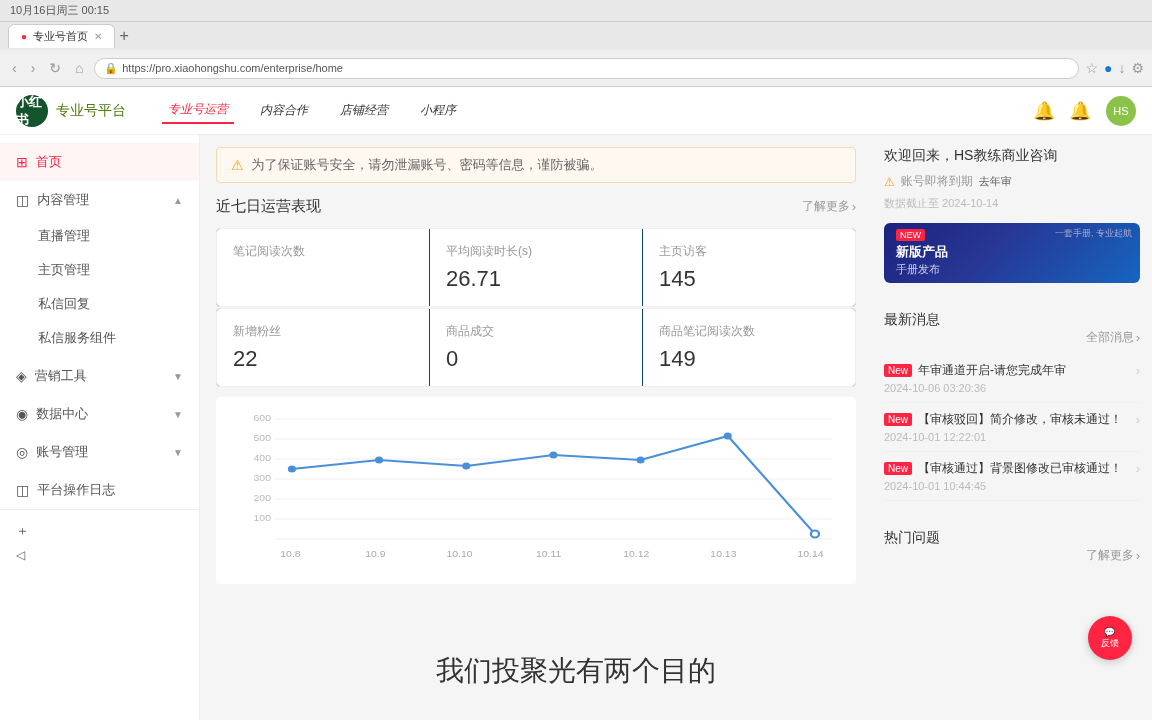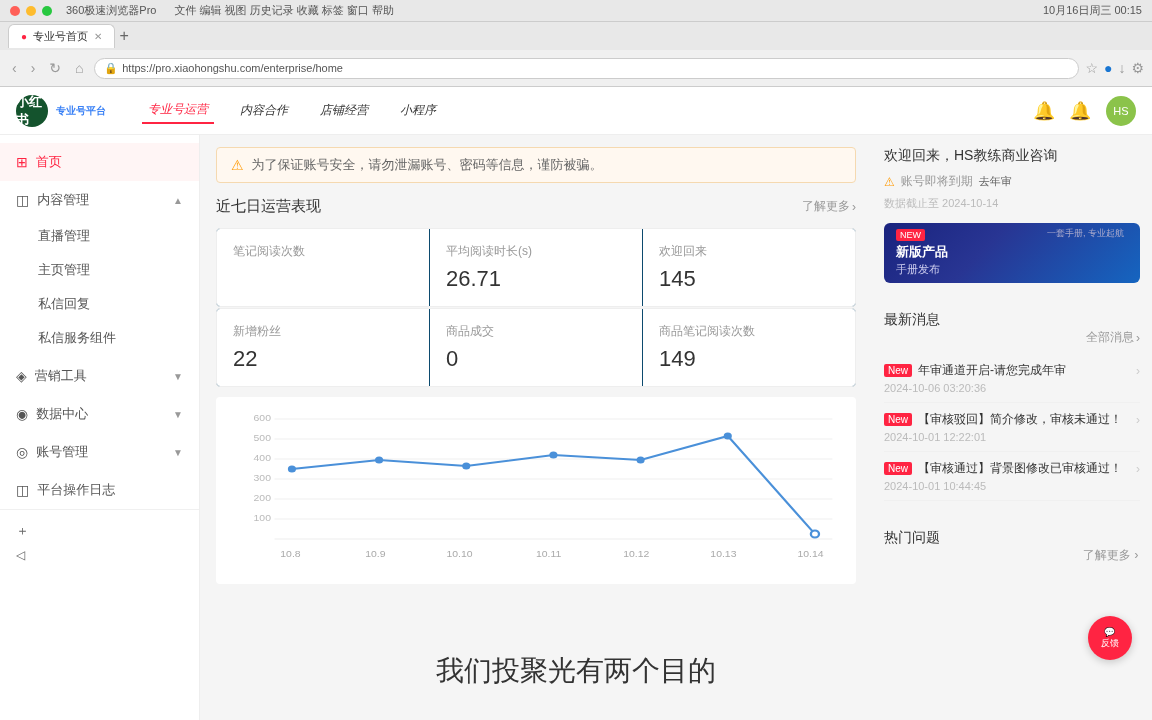--- a/index.html
+++ b/index.html
@@ -24,21 +24,21 @@
     .tab-close { color: #999; font-size: 10px; cursor: pointer; }
     .tab-new { margin-left: 4px; color: #666; font-size: 16px; cursor: pointer; background: none; border: none; }
 
     
     .app-container { display: flex; flex-direction: column; height: calc(720px - 22px - 36px - 28px); }
     
     
     .top-nav { background: white; height: 48px; display: flex; align-items: center; padding: 0 16px; border-bottom: 1px solid #eee; gap: 20px; }
     .logo-area { display: flex; align-items: center; gap: 8px; margin-right: 16px; }
     .logo-icon { width: 32px; height: 32px; background: #14532d; border-radius: 50%; display: flex; align-items: center; justify-content: center; color: white; font-size: 13px; font-weight: bold; }
-    .logo-text { font-size: 10px; font-weight: 700; color: #3b82f6; }
+    .logo-text { font-size: 14px; font-weight: 400; color: #4d7c0f; }
     .nav-item { font-size: 12px; color: #333; cursor: pointer; padding: 4px 6px; font-style: italic; }
     .nav-item.active { color: #ff2442; font-weight: 500; border-bottom: 2px solid #ff2442; }
     .top-nav-right { margin-left: auto; display: flex; align-items: center; gap: 14px; }
     .nav-icon { font-size: 18px; color: #666; cursor: pointer; }
     .avatar { width: 30px; height: 30px; border-radius: 50%; background: #ddd; overflow: hidden; }
 
     
     .main-layout { display: flex; flex: 1; overflow: hidden; }
 
     
@@ -91,43 +91,36 @@
     .news-title { font-size: 14px; font-weight: 500; }
     .news-all { font-size: 12px; color: #999; cursor: pointer; display: flex; align-items: center; gap: 2px; margin-top: 36px; }
     .news-item { padding: 8px 0; border-bottom: 1px solid #f0f0f0; cursor: pointer; }
     .news-item-header { display: flex; align-items: center; gap: 6px; margin-bottom: 3px; }
     .new-badge { background: #ff2442; color: white; font-size: 10px; padding: 1px 4px; border-radius: 2px; }
     .news-item-title { font-size: 12px; color: #333; flex: 1; }
     .news-item-date { font-size: 11px; color: #bbb; }
     .news-arrow { color: #ccc; font-size: 12px; }
 
     
-    .hot-section { margin-top: 10px; font-family: Liberation Mono, monospace; }
+    .hot-section { margin-top: 10px; }
     .hot-header { display: flex; justify-content: space-between; align-items: center; }
 
     
     .subtitle-overlay { position: fixed; bottom: 30px; left: 50%; transform: translateX(-50%); font-size: 28px; color: #333; font-weight: 500; white-space: nowrap; }
 
     
     .feedback-btn { position: fixed; bottom: 60px; right: 20px; width: 44px; height: 44px; background: #ff2442; border-radius: 50%; display: flex; flex-direction: column; align-items: center; justify-content: center; color: white; font-size: 9px; cursor: pointer; box-shadow: 0 2px 8px rgba(0,0,0,0.2); }
 
     
     .chart-svg { width: 100%; height: 160px; }
   </style>
 </head>
 <body>
 
 <div class="mac-titlebar">
-  <div class="mac-titlebar-left">
-    <div class="mac-dot red"></div>
-    <div class="mac-dot yellow"></div>
-    <div class="mac-dot green"></div>
-    <span style="margin-left:8px;font-size:11px;color:#555;">360极速浏览器Pro</span>
-    <span style="margin-left:12px;font-size:11px;color:#555;">文件 编辑 视图 历史记录 收藏 标签 窗口 帮助</span>
-  </div>
   <div class="mac-titlebar-right">10月16日周三 00:15</div>
 </div>
 
 <div class="browser-chrome">
   <div class="tab-bar">
     <div class="tab">
       <span style="color:#ff2442;font-size:10px;">●</span>
       <span>专业号首页</span>
       <span class="tab-close">✕</span>
     </div>
@@ -238,21 +231,21 @@
 
         <div class="stats-grid">
           <div class="stats-card">
             <div class="stats-label">笔记阅读次数</div>
           </div>
           <div class="stats-card">
             <div class="stats-label">平均阅读时长(s)</div>
             <div class="stats-value">26.71</div>
           </div>
           <div class="stats-card">
-            <div class="stats-label">欢迎回来</div>
+            <div class="stats-label">主页访客</div>
             <div class="stats-value">145</div>
           </div>
         </div>
         <div class="stats-grid" style="margin-bottom:10px;">
           <div class="stats-card">
             <div class="stats-label">新增粉丝</div>
             <div class="stats-value">22</div>
           </div>
           <div class="stats-card">
             <div class="stats-label">商品成交</div>
@@ -315,21 +308,21 @@
         </div>
 
         <div class="banner-img">
           <div style="display:flex;flex-direction:column;align-items:flex-start;width:100%;padding:4px;">
             <div style="display:flex;gap:4px;align-items:center;margin-bottom:2px;">
               <span style="background:#ff2442;color:white;font-size:9px;padding:1px 4px;border-radius:2px;">NEW</span>
             </div>
             <div style="font-size:13px;font-weight:bold;color:white;">新版产品</div>
             <div style="font-size:11px;color:#cce;margin-top:1px;">手册发布</div>
           </div>
-          <div style="position:absolute;right:16px;top:4px;font-size:9px;color:#aac;">一套手册, 专业起航</div>
+          <div style="position:absolute;right:8px;top:4px;font-size:9px;color:#aac;">一套手册, 专业起航</div>
         </div>
 
         <div class="news-section">
           <div class="news-header">
             <span class="news-title">最新消息</span>
             <span class="news-all">
               <span>全部消息</span>
               <span>›</span>
             </span>
           </div>

